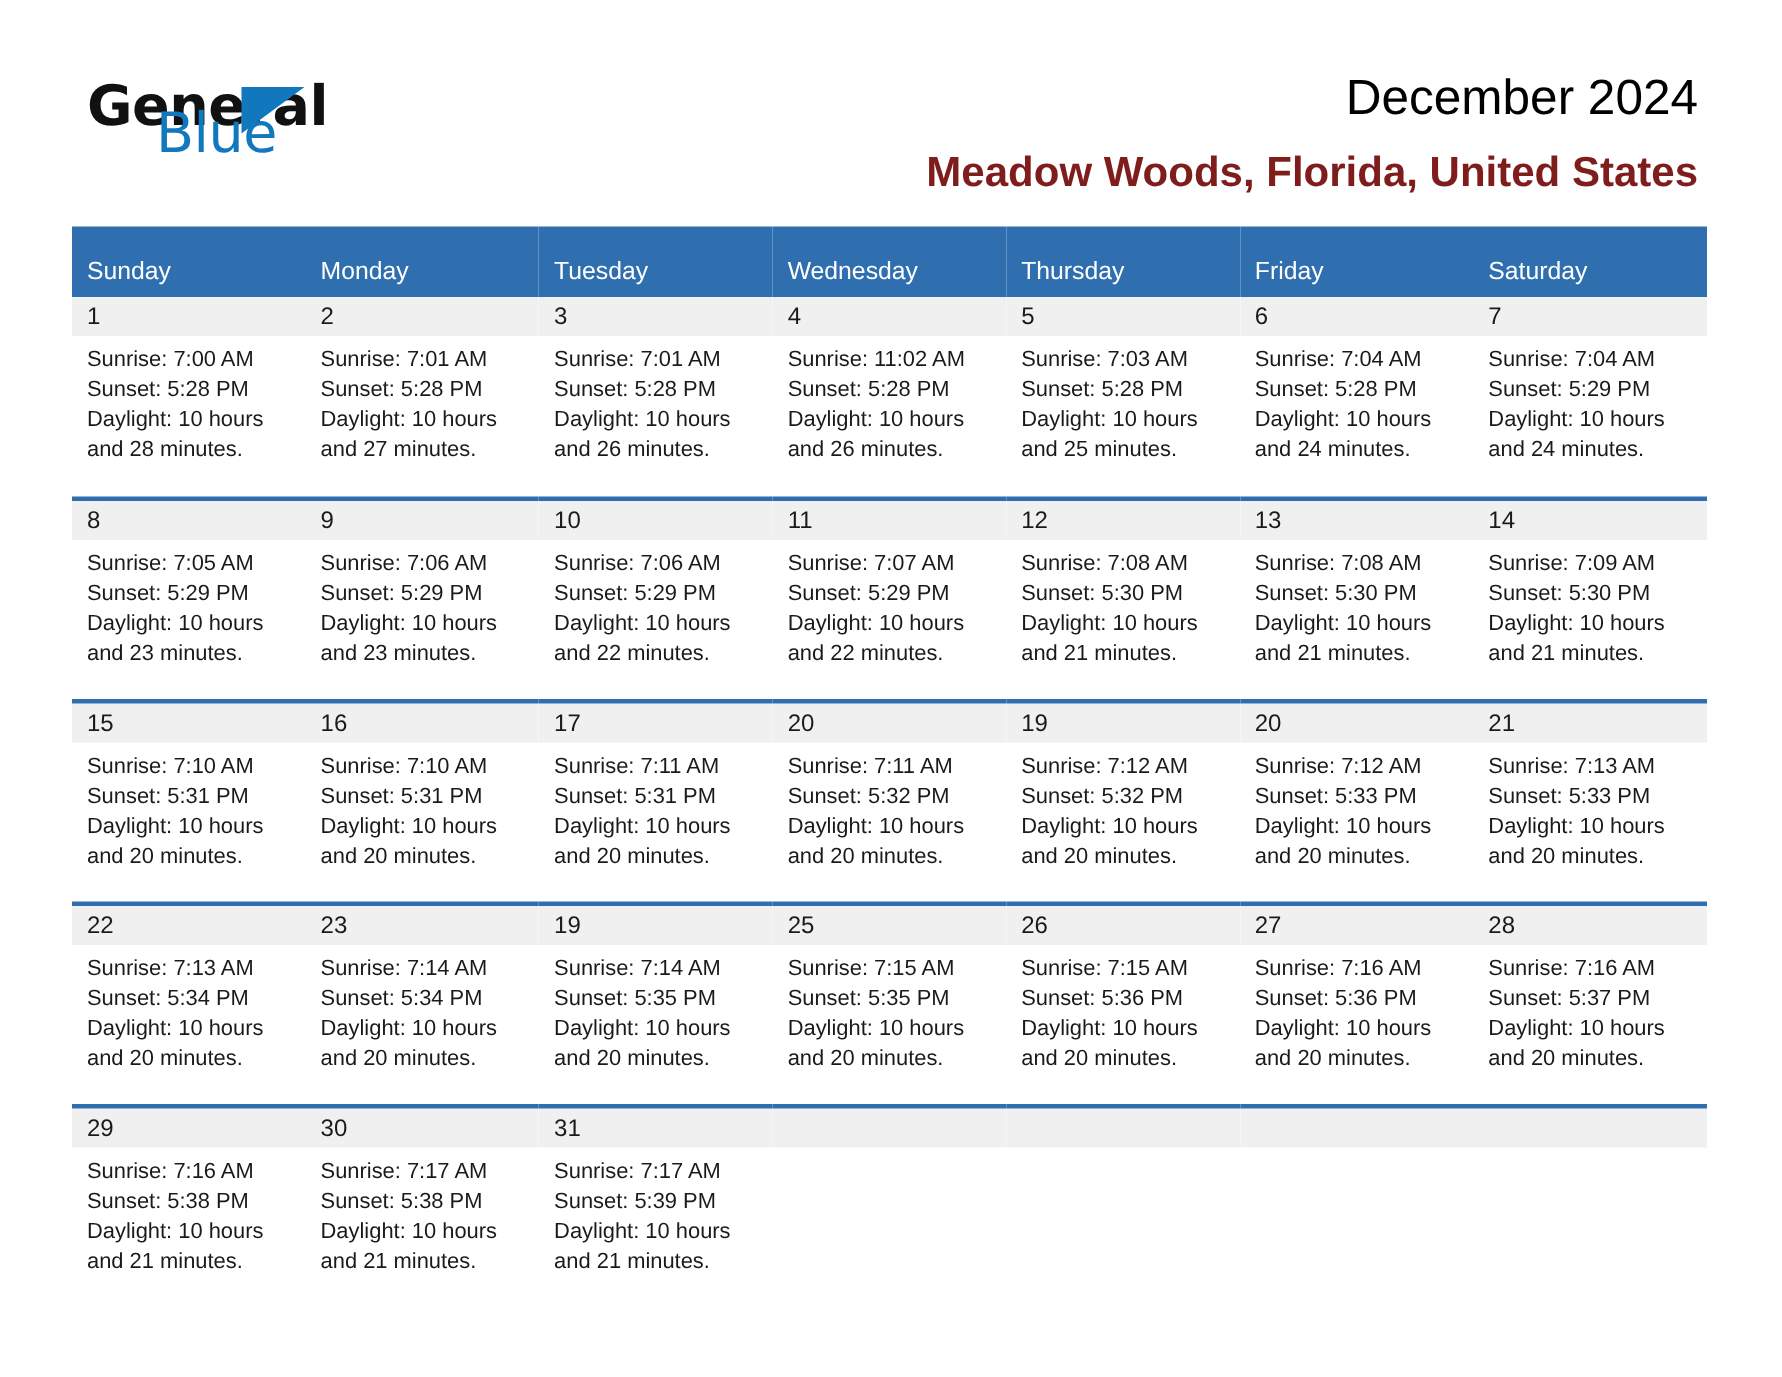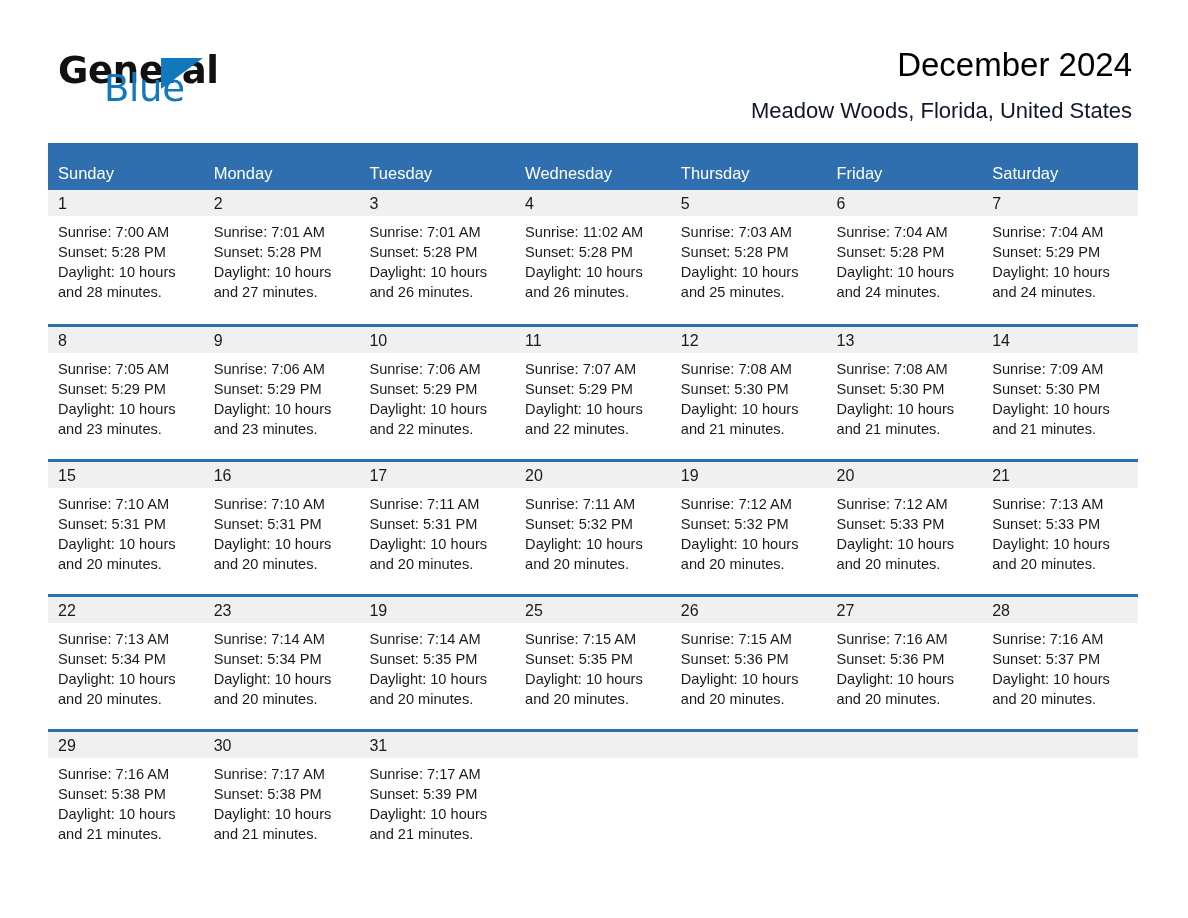--- a/index.html
+++ b/index.html
@@ -70,23 +70,23 @@
     padding-top: 2px;
   }
   .cal-title {
     font-size: 33px;
     font-weight: 400;
     color: #000000;
     line-height: 1.15;
     white-space: nowrap;
   }
   .cal-subtitle {
-    font-size: 22px;
-    font-weight: 400;
-    color: #0f172a;
+    font-size: 28px;
+    font-weight: 700;
+    color: #7f1d1d;
     line-height: 1.2;
     margin-top: 14px;
     white-space: nowrap;
   }
 
   
   .calendar {
     margin: 19px 50px 0 48px;
     width: 1090px;
   }

